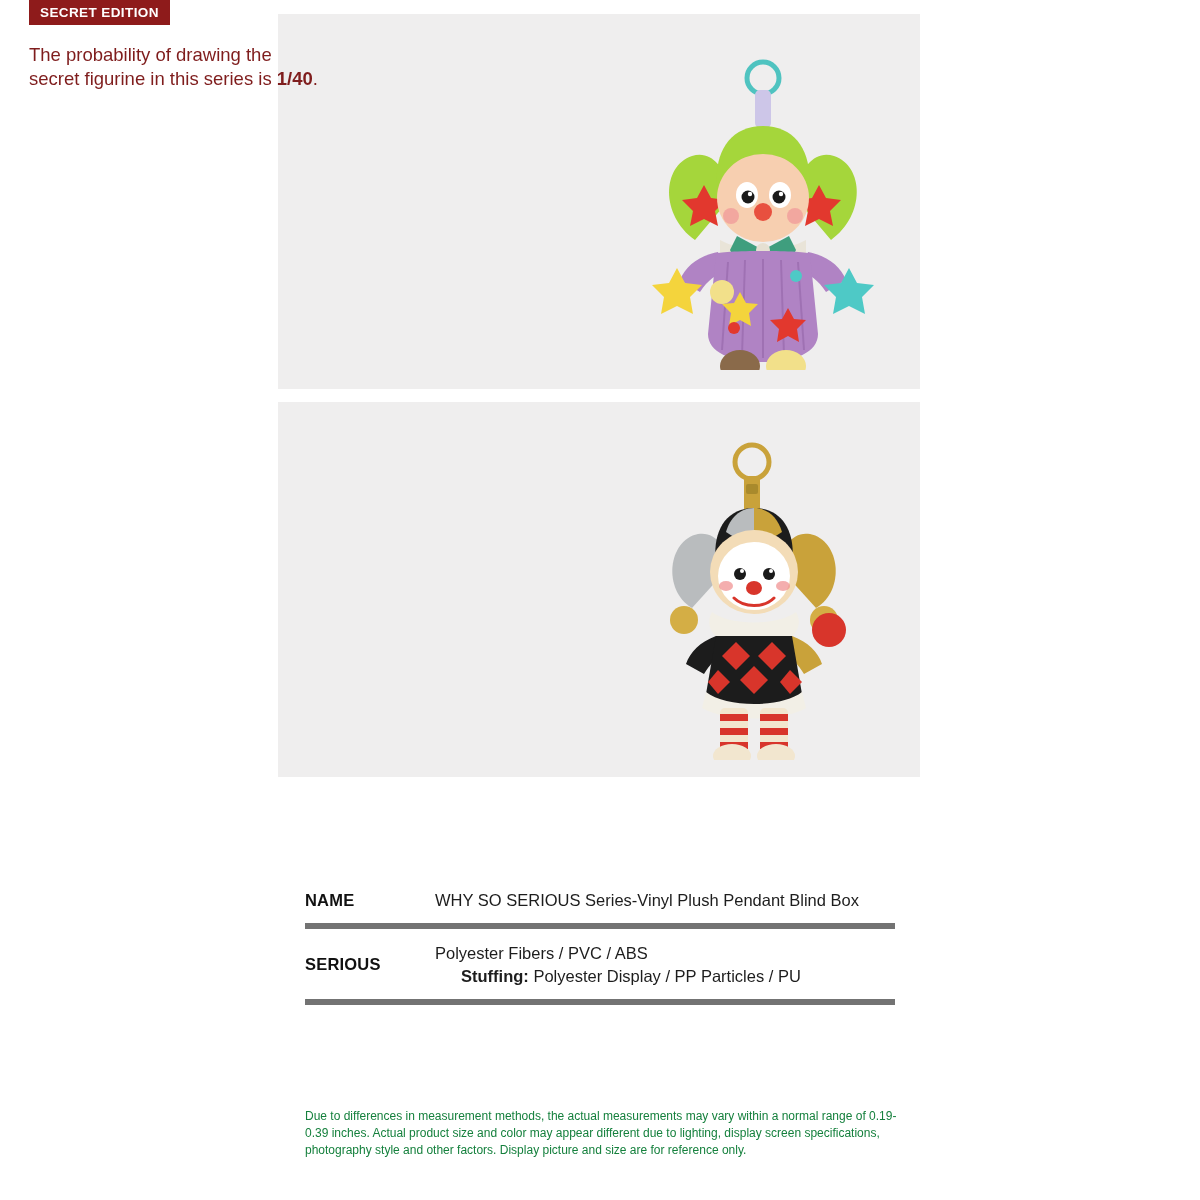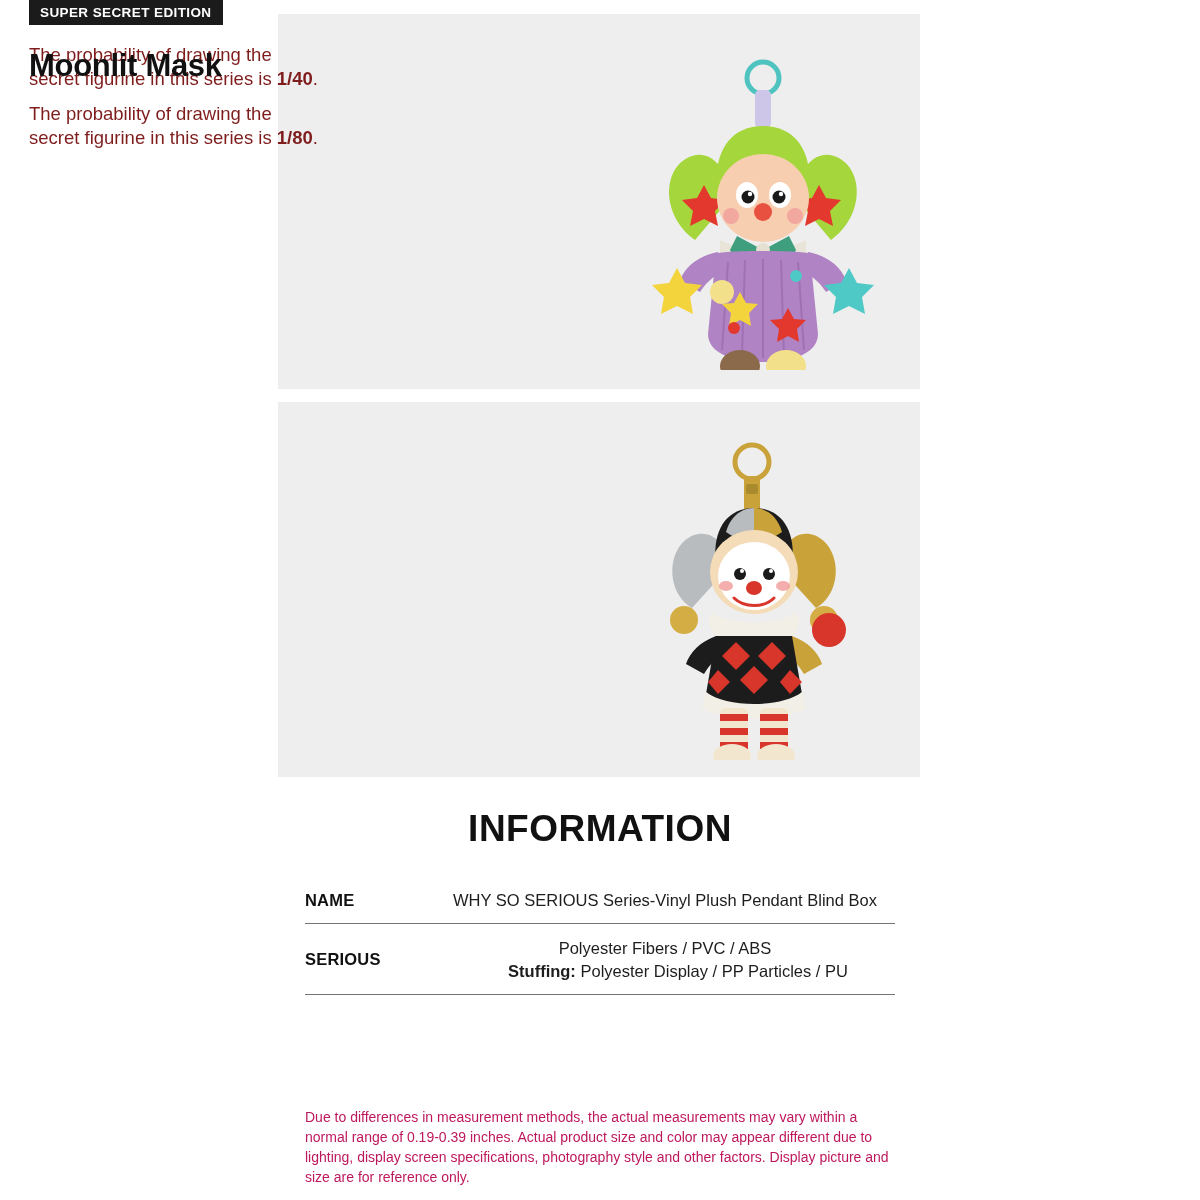--- a/index.html
+++ b/index.html
@@ -82,49 +82,49 @@
     color: #111111;
   }
 
   .info-table {
     position: absolute;
     left: 305px;
     top: 876px;
     width: 590px;
     border-collapse: collapse;
   }
-  .info-table tr { border-bottom: 1px solid #737373; }
+  .info-table tr { border-bottom: 6px solid #737373; }
   .info-table td {
     padding: 13px 0 12px 0;
     vertical-align: middle;
   }
   .info-label {
     font-size: 16.5px;
     font-weight: bold;
     color: #111111;
     letter-spacing: 0.2px;
     white-space: nowrap;
     width: 130px;
   }
   .info-value {
     font-size: 16.5px;
     color: #1d1d1d;
-    text-align: center;
+    text-align: left;
     line-height: 1.35;
   }
   .info-value .mat-line2 b { font-weight: bold; margin-left: 26px; }
 
   .disclaimer {
     position: absolute;
     left: 305px;
     top: 1108px;
     width: 592px;
-    font-size: 14px;
+    font-size: 12px;
     line-height: 1.42;
-    color: #be185d;
+    color: #15803d;
   }
 </style>
 </head>
 <body>
 
 <div class="page">
 
   <div class="card" id="card-secret"></div>
 
   <div class="card-text">
@@ -186,27 +186,20 @@
 
       <ellipse cx="140" cy="326" rx="20" ry="16" fill="#8a6a4a"></ellipse>
       <ellipse cx="186" cy="326" rx="20" ry="16" fill="#f2e08a"></ellipse>
 
       <circle cx="122" cy="252" r="12" fill="#f2e08a"></circle>
     </svg>
   </div>
 
   <div class="card" id="card-super"></div>
 
-  <div class="card-text">
-    <div class="badge badge-super">SUPER SECRET EDITION</div>
-    <div class="prod-name">Moonlit Mask</div>
-    <div class="prod-desc">
-      <span>The probability of drawing the secret figurine in this series is </span><b>1/80</b><span>.</span>
-    </div>
-  </div>
 
   <div class="figure-wrap" id="fig-moonlit">
     <svg width="290" height="330" viewBox="0 0 290 330">
 
       <circle cx="132" cy="32" r="17" fill="none" stroke="#c9a23a" stroke-width="5"></circle>
       <rect x="124" y="46" width="16" height="44" rx="4" fill="#c9a23a"></rect>
       <rect x="126" y="54" width="12" height="10" rx="2" fill="#a98a2c"></rect>
 
       <path d="M72 178 C42 160 48 110 78 104 C96 101 106 118 110 136 Z" fill="#b9bcbe"></path>
       <path d="M196 178 C226 160 220 110 190 104 C172 101 162 118 158 136 Z" fill="#c9a23a"></path>
@@ -256,21 +249,20 @@
         <rect x="100" y="312" width="28" height="7"></rect>
         <rect x="140" y="284" width="28" height="7"></rect>
         <rect x="140" y="298" width="28" height="7"></rect>
         <rect x="140" y="312" width="28" height="7"></rect>
       </g>
       <ellipse cx="112" cy="326" rx="19" ry="12" fill="#f2e6cf"></ellipse>
       <ellipse cx="156" cy="326" rx="19" ry="12" fill="#f2e6cf"></ellipse>
     </svg>
   </div>
 
-  <div class="info-title">INFORMATION</div>
 
   <table class="info-table">
     <tbody>
       <tr>
         <td class="info-label">NAME</td>
         <td class="info-value">WHY SO SERIOUS Series-Vinyl Plush Pendant Blind Box</td>
       </tr>
       <tr>
         <td class="info-label">SERIOUS</td>
         <td class="info-value">

